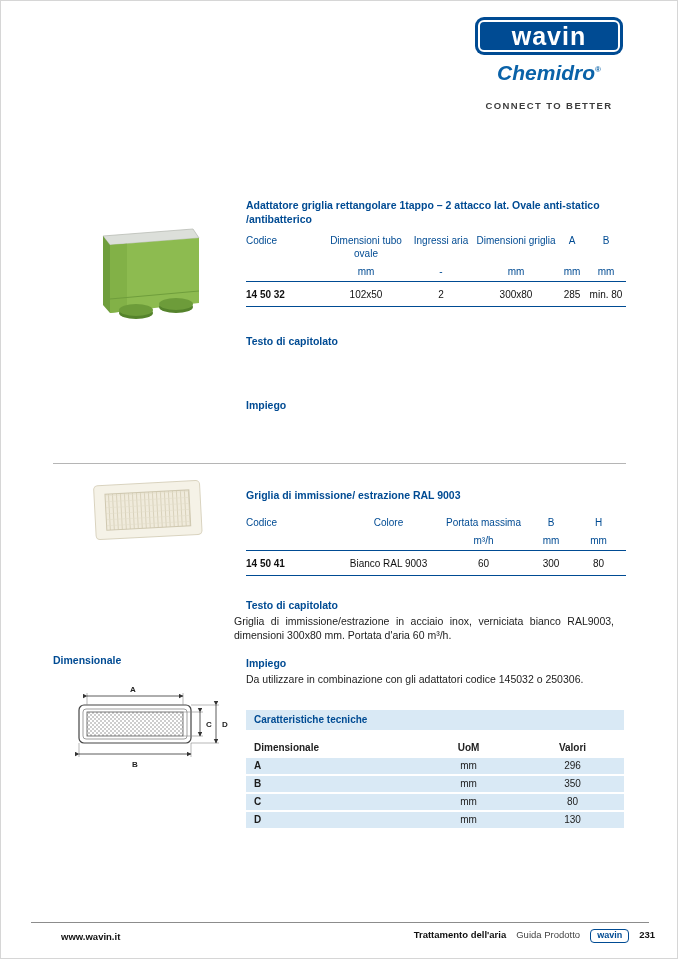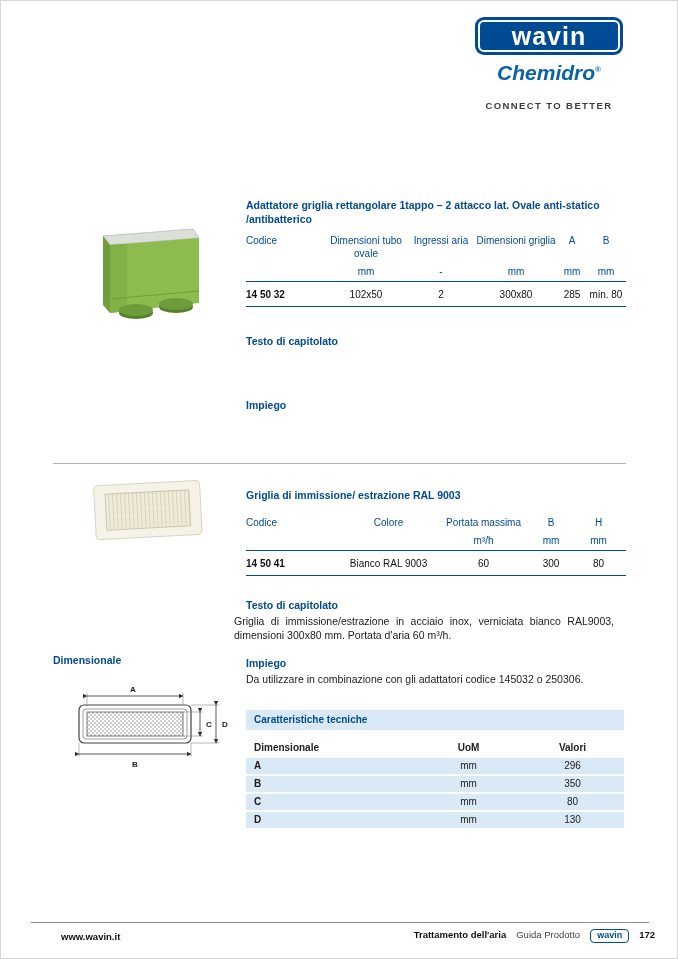--- a/index.html
+++ b/index.html
@@ -242,16 +242,16 @@
   </div>
 
   <div class="abs footer-line" style="left:30px; top:921px; width:618px;"></div>
 
   <div class="abs footer-left" style="left:60px; top:930px;">www.wavin.it</div>
 
   <div class="abs footer-right" style="right:22px; top:928px;">
     <span class="footer-bold">Trattamento dell'aria</span>
     <span class="footer-reg">Guida Prodotto</span>
     <span class="mini-logo">wavin</span>
-    <span class="footer-page">172</span>
+    <span class="footer-page">231</span>
   </div>
 
 </div>
 
 </body></html>

